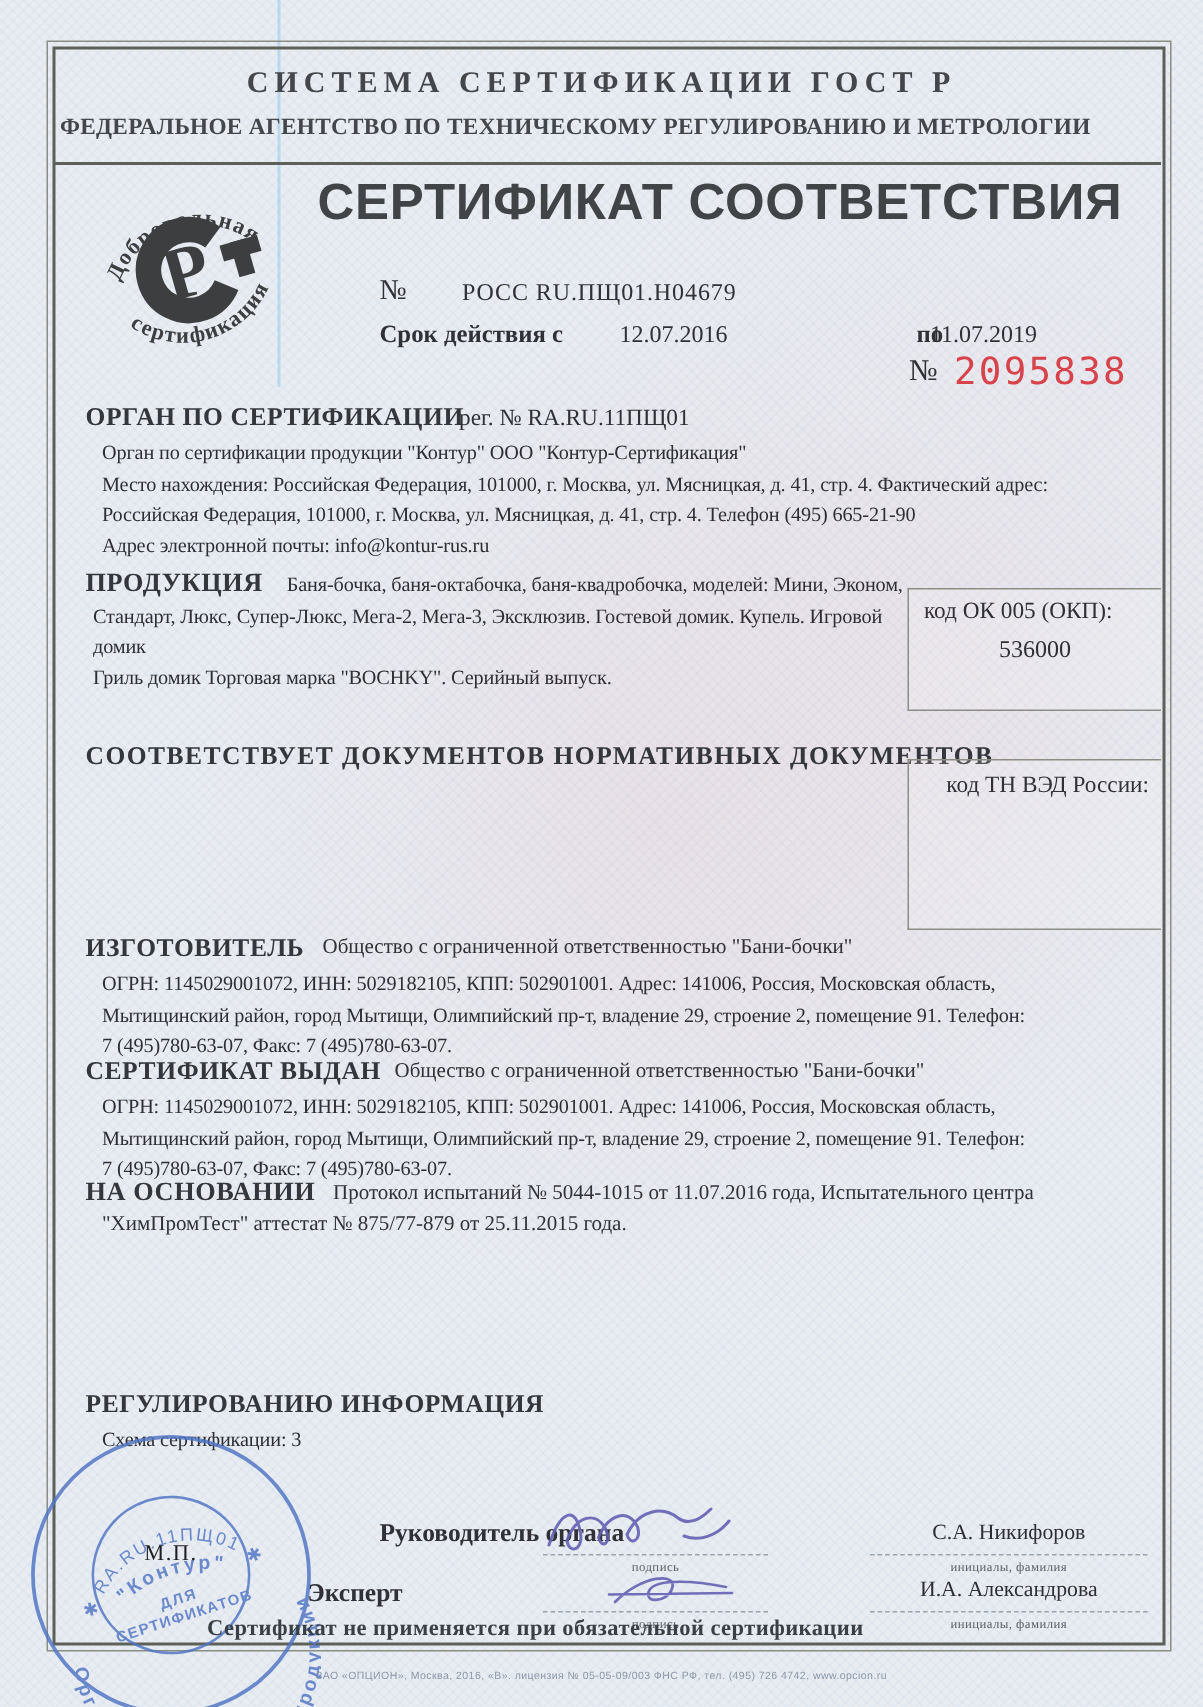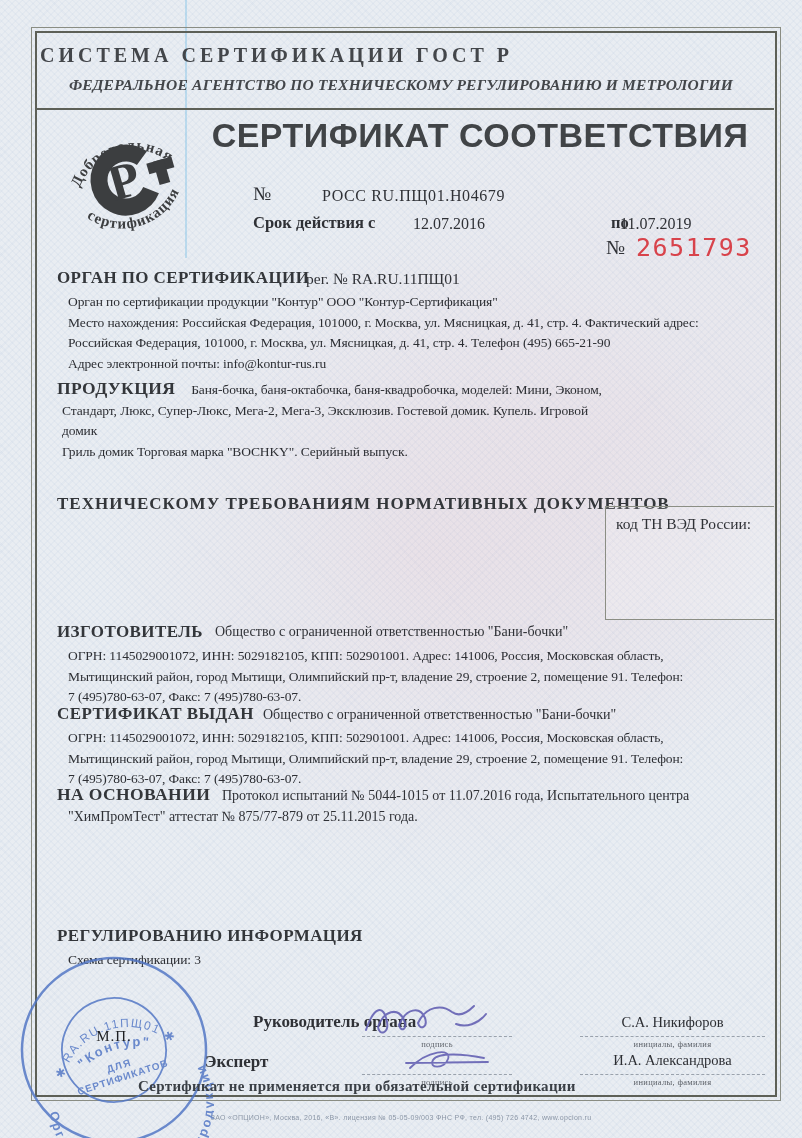--- a/index.html
+++ b/index.html
@@ -11,22 +11,22 @@
       radial-gradient(circle at 640px 420px, rgba(231,140,158,.08), rgba(231,140,158,0) 40%),
       repeating-linear-gradient(45deg, rgba(118,152,198,.055) 0 1.5px, rgba(0,0,0,0) 1.5px 5px),
       repeating-linear-gradient(-45deg, rgba(118,152,198,.055) 0 1.5px, rgba(0,0,0,0) 1.5px 5px),
       #e9edf2;
   }
   .abs{position:absolute;}
   .scanline{position:absolute; left:185px; top:0; width:2px; height:258px; background:rgba(130,195,230,.45);}
   .frame{position:absolute; left:31px; top:27px; width:748px; height:1072px; border:1px solid #8a8d83;}
   .frame-inner{position:absolute; left:3px; top:3px; right:3px; bottom:3px; border:2px solid #5d6057;}
   .header-sep{position:absolute; left:36px; top:108px; width:738px; height:0; border-top:2px solid #5d6057;}
-  .h-line1{left:40px; top:44px; width:722px; font-size:20px; font-weight:bold; letter-spacing:4px; color:#43464a;}
-  .h-line2{left:40px; top:76px; width:722px; text-align:center; font-size:15.5px; font-weight:bold; letter-spacing:.2px; color:#43464a;font-style:italic;}
+  .h-line1{left:40px; top:44px; width:722px; text-align:center; font-size:20px; font-weight:bold; letter-spacing:4px; color:#43464a;}
+  .h-line2{left:40px; top:76px; width:722px; font-size:15.5px; font-weight:bold; letter-spacing:.2px; color:#43464a;}
   .title{left:192px; top:116px; width:576px; text-align:center; font-family:"Liberation Sans", sans-serif;
          font-size:34px; font-weight:bold; letter-spacing:.5px; color:#414447;}
   .lbl-num{font-size:19px;}
   .cert-number{font-size:16px; letter-spacing:.6px;}
   .bold{font-weight:bold;}
   .serial{font-family:"DejaVu Sans Mono", monospace; font-size:25px; color:#d8434b; letter-spacing:1.5px;}
   .sec-head{font-weight:bold; font-size:17px; letter-spacing:.4px; color:#33363a;}
   .body-txt{font-size:13.5px; line-height:20.5px; letter-spacing:-.1px; color:#2c2e33;}
   .inline-val{font-size:14px;}
   .code-box{border:1px solid #8b8e84; border-right:none; background:rgba(255,255,255,.15);}
@@ -72,51 +72,55 @@
       <path d="M 97.3 92.6 A 27 27 0 1 1 97.3 59.4" fill="none" stroke="#3c3e40" stroke-width="17"></path>
       <text x="74" y="93" text-anchor="middle" font-family="Liberation Serif, serif" font-size="50" font-weight="bold" fill="#3c3e40">Р</text>
       <rect x="100" y="66" width="26" height="11" fill="#3c3e40"></rect>
       <rect x="107" y="66" width="11" height="24" fill="#3c3e40"></rect>
     </g>
   </svg>
 
   <div class="abs title">СЕРТИФИКАТ СООТВЕТСТВИЯ</div>
 
   <div class="abs lbl-num" style="left:253px; top:183px;">№</div>
-  <div class="abs cert-number" style="left:308px; top:187px;margin-left:14px;">РОСС  RU.ПЩ01.Н04679</div>
+  <div class="abs cert-number" style="left:308px; top:187px;">РОСС  RU.ПЩ01.Н04679</div>
 
   <div class="abs bold" style="left:253px; top:213px; font-size:16.5px;">Срок действия  с</div>
   <div class="abs" style="left:413px; top:215px; font-size:16px;">12.07.2016</div>
   <div class="abs bold" style="left:583px; top:213px; font-size:16.5px;margin-left:28px;">по</div>
   <div class="abs" style="left:620px; top:215px; font-size:16px;">11.07.2019</div>
 
   <div class="abs" style="left:606px; top:236px; font-size:20px;">№</div>
-  <div class="abs serial" style="left:636px; top:233px;">2651793</div>
+  <div class="abs serial" style="left:636px; top:233px;">2095838</div>
 
   <div class="abs sec-head" style="left:57px; top:268px;">ОРГАН ПО СЕРТИФИКАЦИИ</div>
   <div class="abs" style="left:306px; top:270px; font-size:15.5px;">рег. № RA.RU.11ПЩ01</div>
   <div class="abs body-txt" style="left:68px; top:292px; width:700px;">
     <div>Орган по сертификации продукции   "Контур" ООО "Контур-Сертификация"</div>
     <div>Место нахождения: Российская Федерация, 101000, г. Москва, ул. Мясницкая, д. 41, стр. 4. Фактический адрес:</div>
     <div>Российская Федерация, 101000, г. Москва, ул. Мясницкая, д. 41, стр. 4. Телефон (495) 665-21-90</div>
     <div>Адрес электронной почты:  info@kontur-rus.ru</div>
   </div>
 
   <div class="abs" style="left:57px; top:378px; width:560px;">
     <div>
       <span class="sec-head" style="font-size:17.5px; margin-right:12px;">ПРОДУКЦИЯ</span>
       <span class="body-txt">Баня-бочка, баня-октабочка, баня-квадробочка, моделей: Мини, Эконом,</span>
     </div>
     <div class="body-txt" style="padding-left:5px;">Стандарт, Люкс, Супер-Люкс, Мега-2, Мега-3, Эксклюзив. Гостевой домик. Купель. Игровой домик</div>
     <div class="body-txt" style="padding-left:5px;">Гриль домик Торговая марка "BOCHKY". Серийный выпуск.</div>
   </div>
+  <div class="abs code-box" style="left:605px; top:392px; width:168px; height:80px;">
+    <div class="code-label">код ОК 005 (ОКП):</div>
+    <div class="code-value">536000</div>
+  </div>
 
-  <div class="abs sec-head" style="left:57px; top:494px; letter-spacing:1px;">ТЕХНИЧЕСКОМУ ТРЕБОВАНИЯМ НОРМАТИВНЫХ ДОКУМЕНТОВ</div>
+  <div class="abs sec-head" style="left:57px; top:494px; letter-spacing:1px;">СООТВЕТСТВУЕТ ДОКУМЕНТОВ НОРМАТИВНЫХ ДОКУМЕНТОВ</div>
   <div class="abs code-box" style="left:605px; top:506px; width:168px; height:112px;">
-    <div class="code-label" style="padding-top:8px;">код ТН ВЭД России:</div>
+    <div class="code-label" style="padding-top:8px;text-align:right;">код ТН ВЭД России:</div>
   </div>
 
   <div class="abs sec-head" style="left:57px; top:622px;">ИЗГОТОВИТЕЛЬ</div>
   <div class="abs inline-val" style="left:215px; top:624px;">Общество с ограниченной ответственностью "Бани-бочки"</div>
   <div class="abs body-txt" style="left:68px; top:646px; width:705px;">
     <div>ОГРН: 1145029001072, ИНН: 5029182105, КПП: 502901001. Адрес: 141006, Россия, Московская область,</div>
     <div>Мытищинский район, город Мытищи, Олимпийский пр-т, владение 29, строение 2, помещение 91. Телефон:</div>
     <div>7 (495)780-63-07, Факс: 7 (495)780-63-07.</div>
   </div>
 

